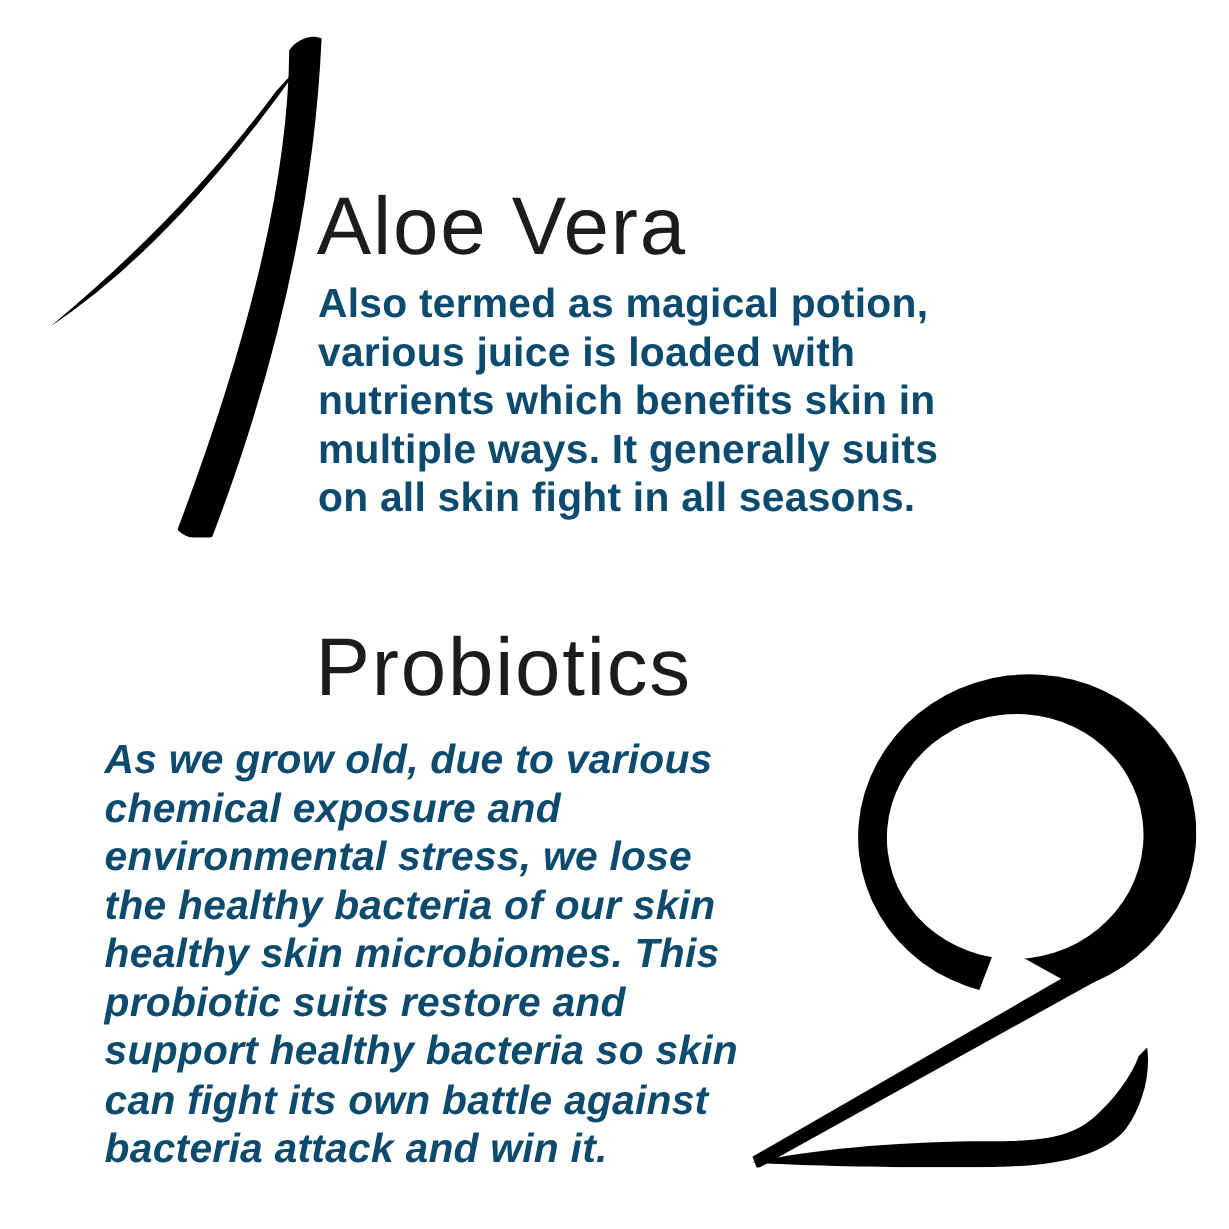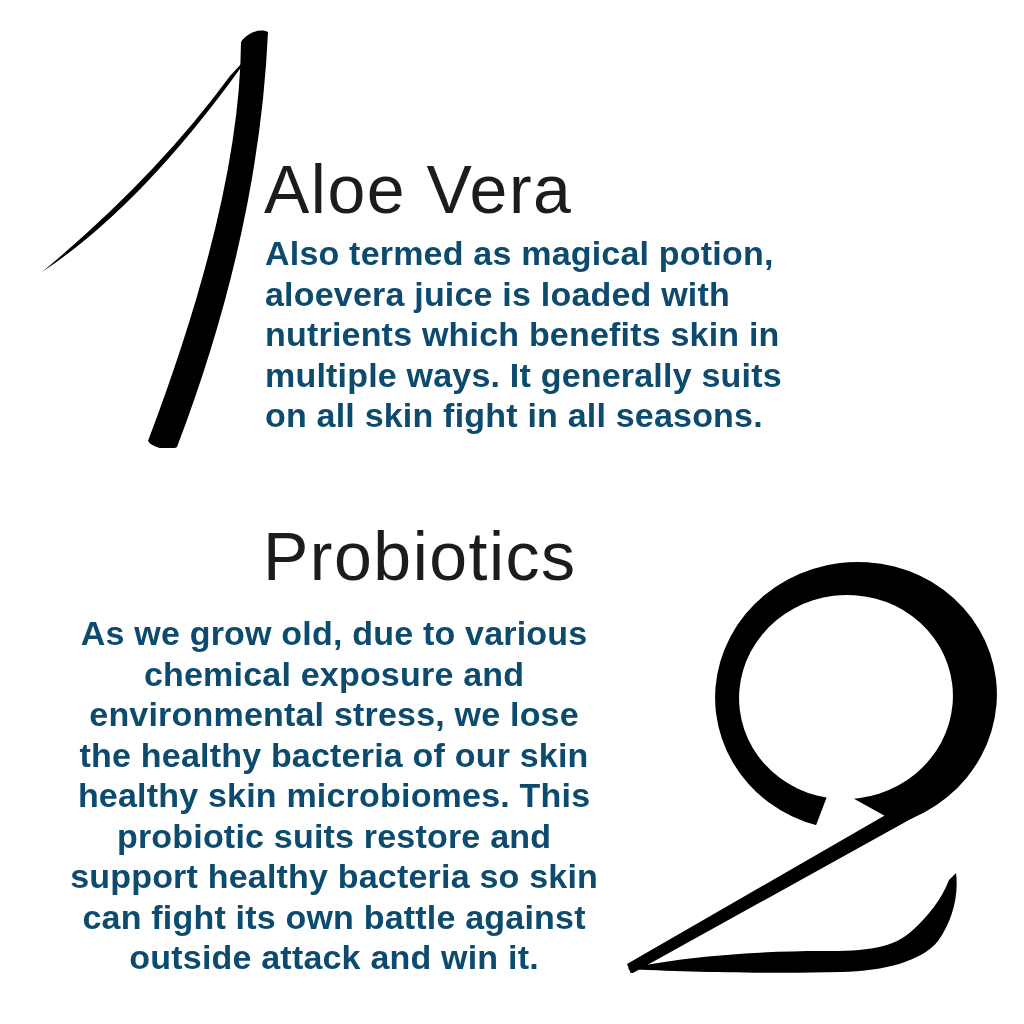--- a/index.html
+++ b/index.html
@@ -65,23 +65,24 @@
   }
   .section-body .line {
     white-space: nowrap;
   }
   #body-1 {
     left: 265px;
     top: 233px;
     text-align: left;
   }
   #body-2 {
-    right: 426px;
+    right: 409px;
     top: 613px;
-    text-align: center;
+    text-align: left;
+    font-style: italic;
   }
 </style>
 </head>
 <body>
 
 <div class="canvas">
 
   <svg id="numeral-1" class="numeral" viewBox="0 0 230 420" role="img" aria-label="1">
 
     <path fill="#000000" d="M 201,14
@@ -93,38 +94,38 @@
     <path fill="#000000" d="M 212,24
          Q 106,175 2,244
          Q 115,150 190,48
          L 212,24 Z"></path>
   </svg>
 
   <h1 id="title-1" class="section-title">Aloe Vera</h1>
 
   <div id="body-1" class="section-body">
     <div class="line">Also termed as magical potion,</div>
-    <div class="line">aloevera juice is loaded with</div>
+    <div class="line">various juice is loaded with</div>
     <div class="line">nutrients which benefits skin in</div>
     <div class="line">multiple ways. It generally suits</div>
     <div class="line">on all skin fight in all seasons.</div>
   </div>
 
   <h1 id="title-2" class="section-title">Probiotics</h1>
 
   <div id="body-2" class="section-body">
     <div class="line">As we grow old, due to various</div>
     <div class="line">chemical exposure and</div>
     <div class="line">environmental stress, we lose</div>
     <div class="line">the healthy bacteria of our skin</div>
     <div class="line">healthy skin microbiomes. This</div>
     <div class="line">probiotic suits restore and</div>
     <div class="line">support healthy bacteria so skin</div>
     <div class="line">can fight its own battle against</div>
-    <div class="line">outside attack and win it.</div>
+    <div class="line">bacteria attack and win it.</div>
   </div>
 
   <svg id="numeral-2" class="numeral" viewBox="0 0 370 415" role="img" aria-label="2">
 
     <ellipse cx="229" cy="138" rx="141" ry="134" fill="#000000" transform="rotate(-7 229 138)"></ellipse>
     <ellipse cx="219" cy="139" rx="107" ry="102" fill="#ffffff" transform="rotate(-7 219 139)"></ellipse>
 
     <polygon points="204,228 258,258 244,304 188,270" fill="#ffffff"></polygon>
 
     <path fill="#000000" d="M 288,240 L 300,252 L 4,416 L 0,406 Z"></path>

